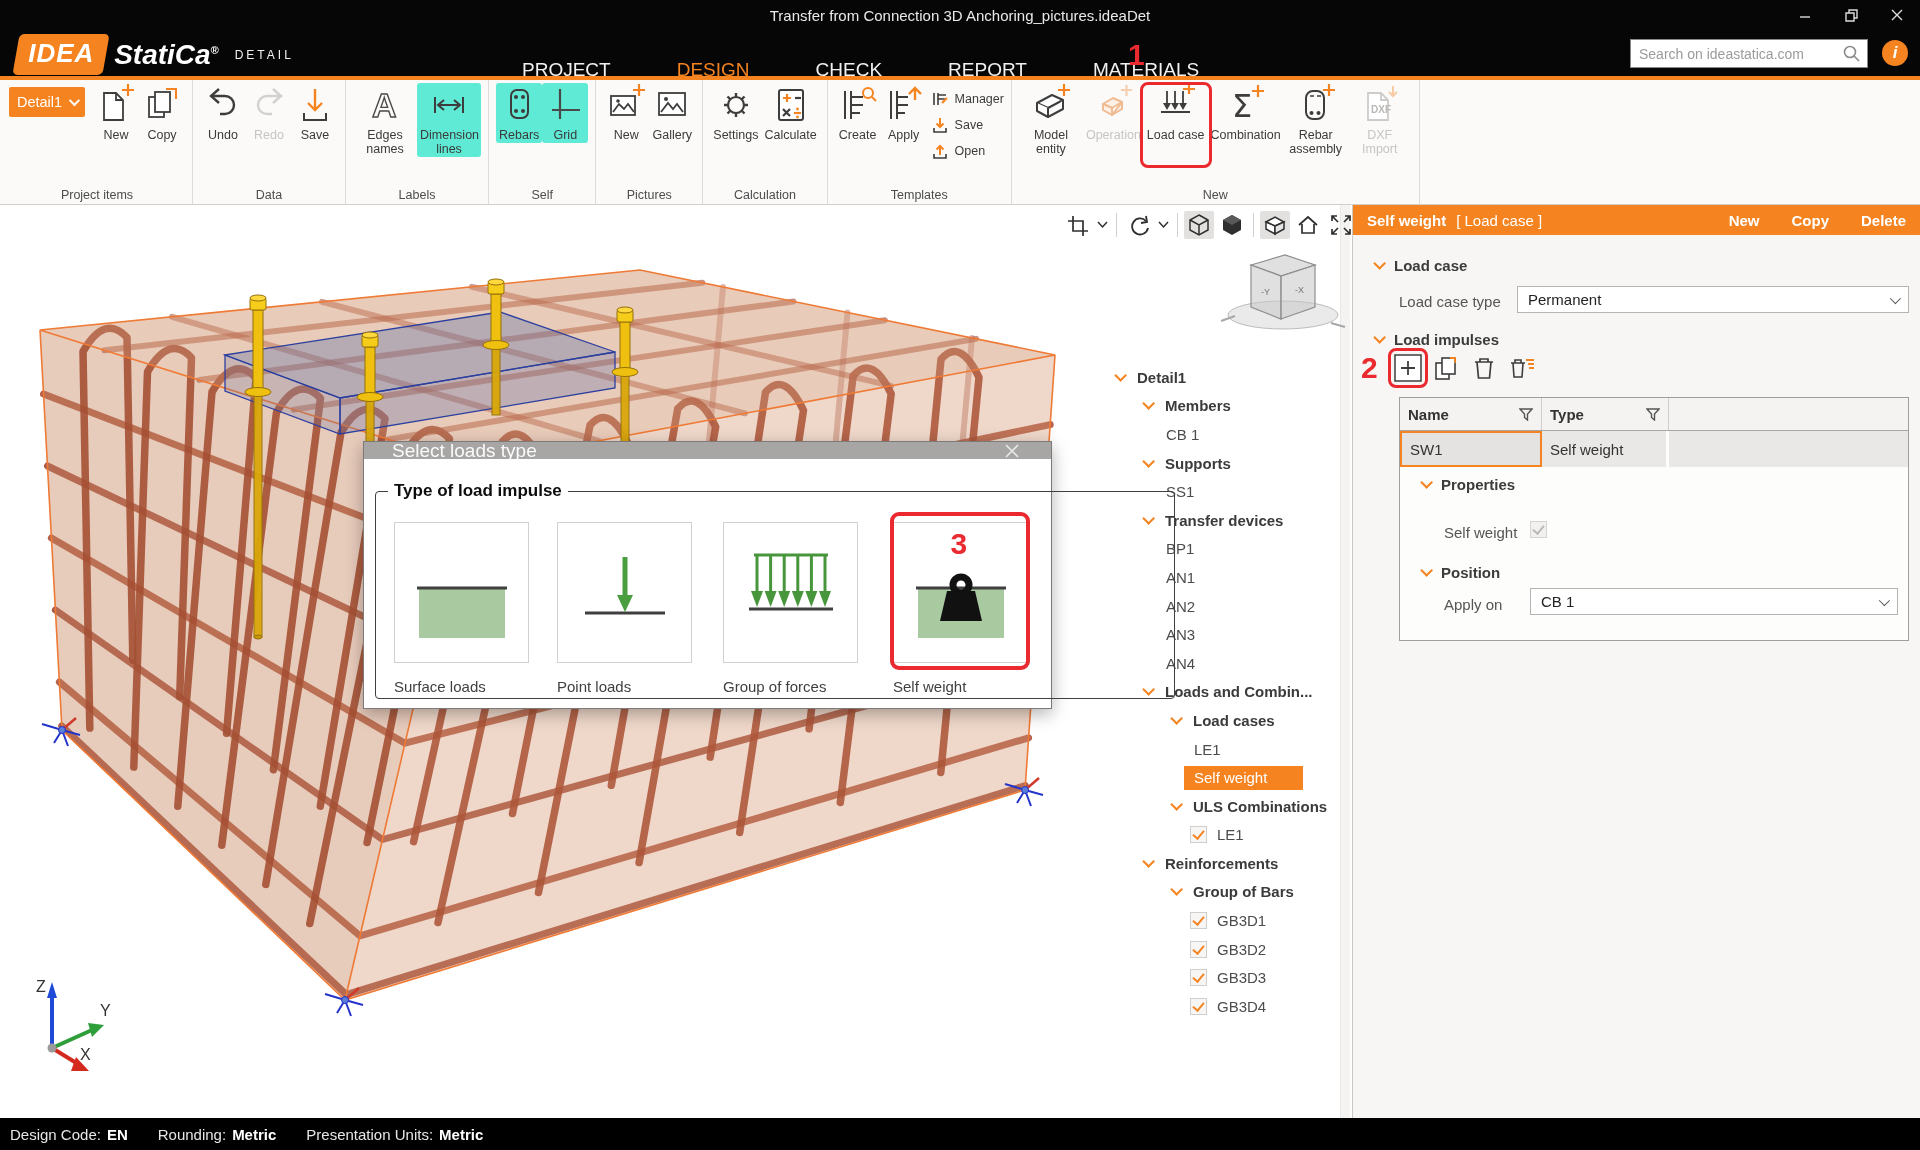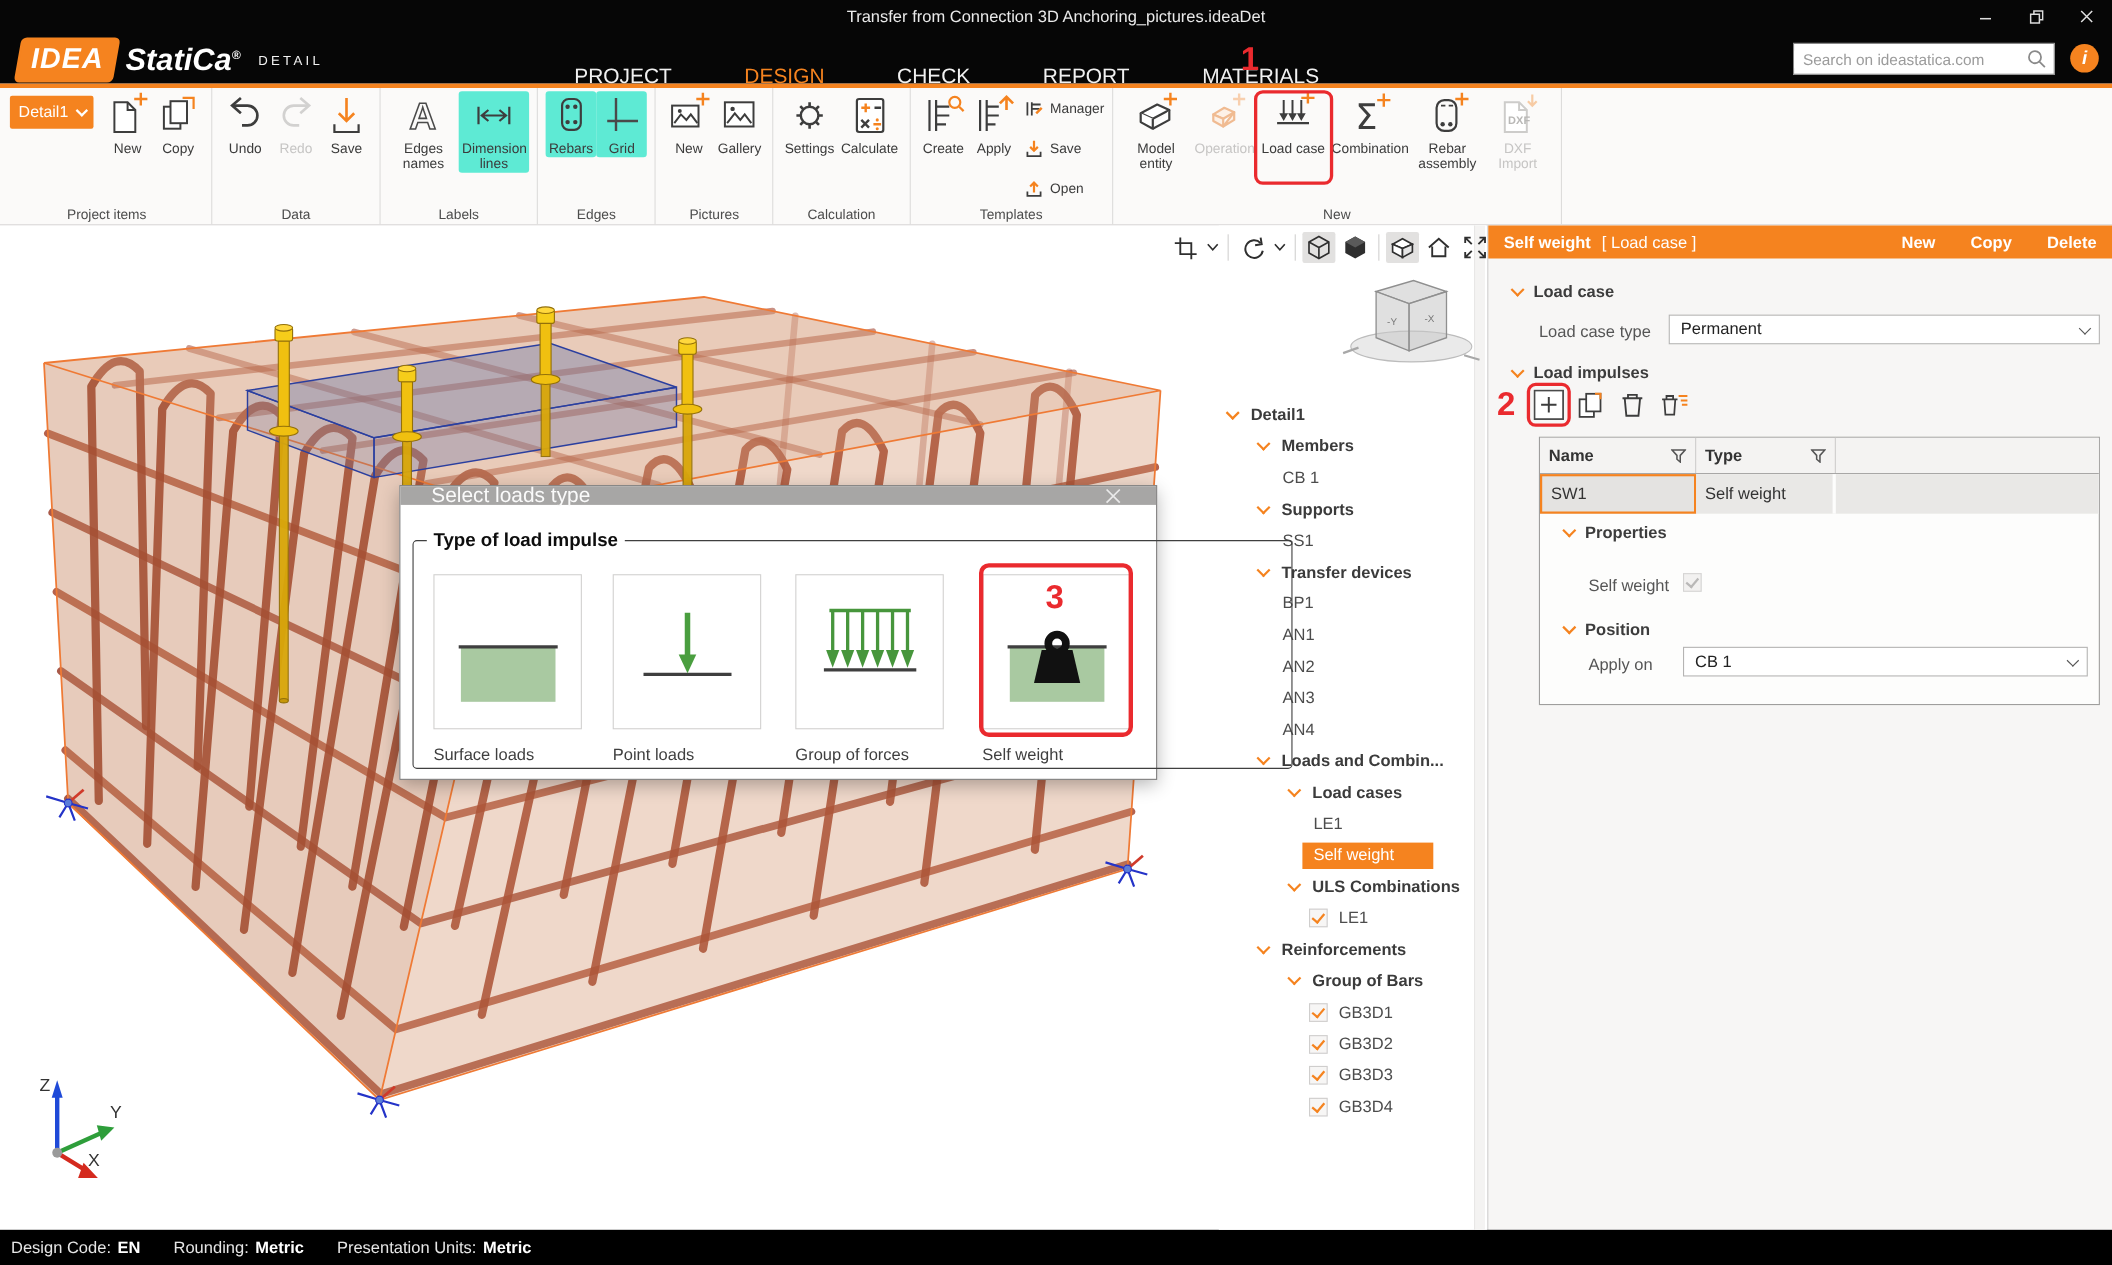--- a/index.html
+++ b/index.html
@@ -51,21 +51,21 @@
     padding:1px 3px; font-size:12.5px; line-height:14px; color:#3b3b3b; text-align:center; border-radius:3px; }
   .rbtn svg { width:40px; height:44px; flex:none; }
   .rbtn .rlabel { white-space:normal; }
   .rbtn.narrow .rlabel { max-width:58px; }
   .rbtn.toggled { background:#5eead4; }
   .rbtn.disabled { color:#c6c5c4; }
   .proj-btn { width:76px; height:30px; margin:4px 8px 0 0; background:#f5831f; color:#fff; border-radius:2px;
     display:flex; align-items:center; justify-content:center; gap:7px; font-size:14.5px; }
   .proj-btn .chev-w { width:8px; height:8px; border-right:2px solid #fff; border-bottom:2px solid #fff;
     transform:rotate(45deg) translateY(-2px); }
-  .tmpl-col { display:flex; flex-direction:column; margin:4px 0 0 4px; gap:13px; }
+  .tmpl-col { display:flex; flex-direction:column; margin:4px 0 0 4px; gap:3px; }
   .tmpl-item { display:flex; align-items:center; gap:6px; font-size:12.5px; color:#3b3b3b; height:23px; }
   .red-frame-1 { position:absolute; left:-4px; right:-4px; top:-1px; bottom:-25px;
     border:3px solid #ea2a2e; border-radius:8px; z-index:50; }
 
   
   .viewport { position:absolute; left:0; top:205px; width:1352px; height:913px; background:#fff;
     border-right:1px solid #d6d5d4; }
   .scene { position:absolute; left:0; top:0; width:1100px; height:913px; }
   .vp-toolbar { position:absolute; left:1062px; top:6px; display:flex; align-items:center; gap:3px; z-index:5; }
   .vbtn { width:30px; height:28px; display:flex; align-items:center; justify-content:center; border-radius:2px; }
@@ -286,21 +286,21 @@
             </g>
           </svg>
         <span class="rlabel">Rebars</span>
       </div>
       <div class="rbtn toggled">
         <svg viewBox="0 0 40 44">
             <path d="M15 5v30M7 26h28" stroke="#4a4a4a" stroke-width="2.2"></path>
           </svg>
         <span class="rlabel">Grid</span>
       </div>
-      <div class="rgroup-label">Edges</div>
+      <div class="rgroup-label">Self</div>
     </div>
 
     <div class="rgroup">
       <div class="rbtn">
         <svg viewBox="0 0 40 44">
             <rect x="5" y="12" width="24" height="19" fill="#fff" stroke="#3d3d3d" stroke-width="1.8"></rect>
             <path d="M7 28l6-8 5 5 4-5 6 8" fill="none" stroke="#3d3d3d" stroke-width="1.8"></path>
             <circle cx="12" cy="17" r="1.8" fill="#3d3d3d"></circle>
             <g stroke="#f5831f" stroke-width="2.2">
               <path d="M27 6h12M33 0v12"></path>

